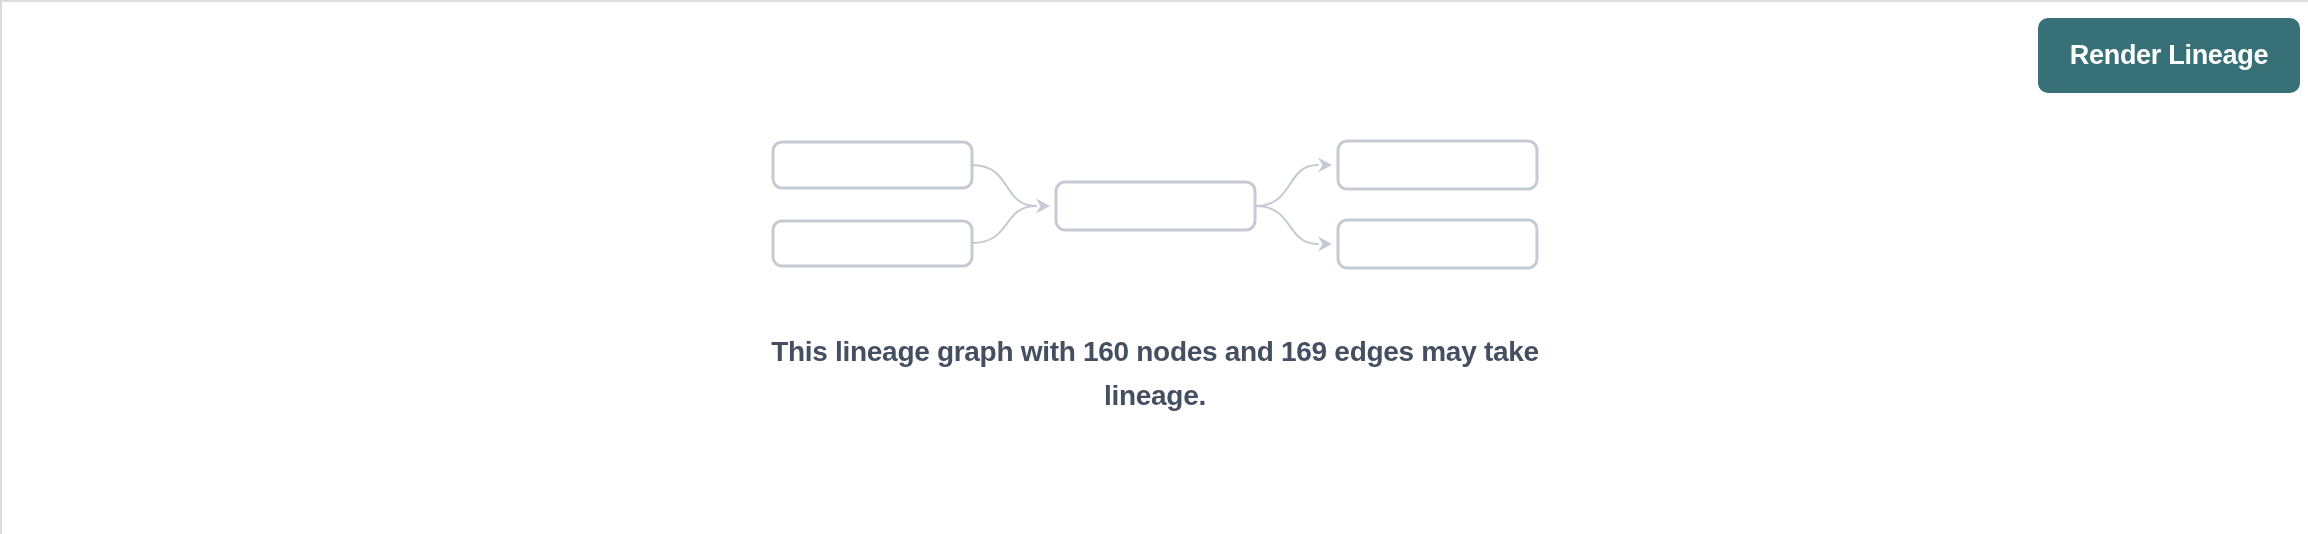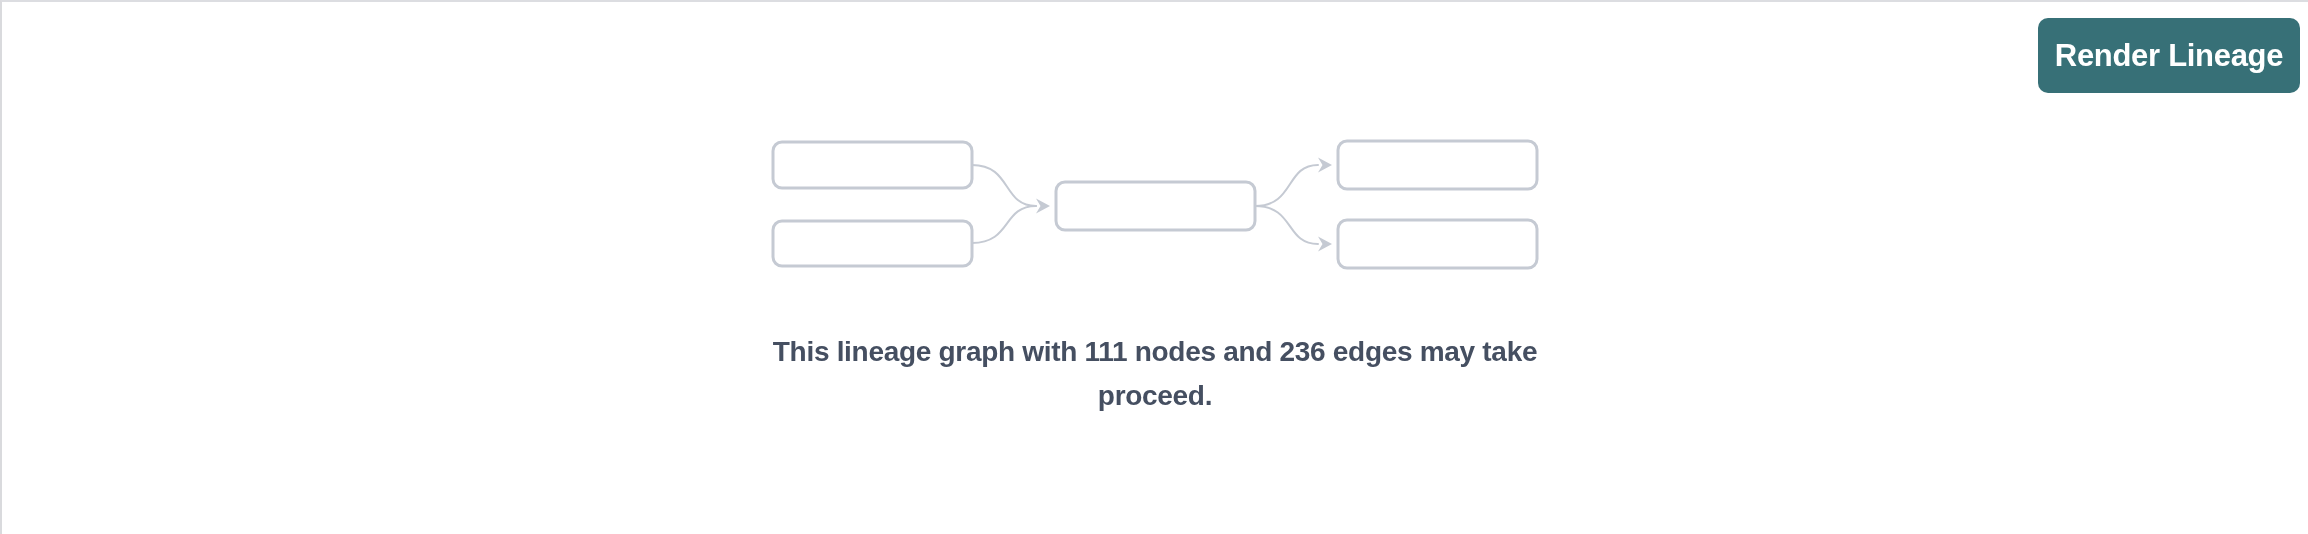--- a/index.html
+++ b/index.html
@@ -29,21 +29,21 @@
   }
   .render-btn {
     position: absolute;
     top: 16px; right: 8px;
     width: 262px; height: 75px;
     background: var(--button-bg);
     color: var(--button-text);
     border: none;
     border-radius: 10px;
     font-family: "Liberation Sans", "DejaVu Sans", sans-serif;
-    font-size: 31px;
+    font-size: 27px;
     font-weight: 700;
     letter-spacing: -0.3px;
     cursor: pointer;
     display: flex;
     align-items: center;
     justify-content: center;
   }
   .diagram-wrap {
     position: absolute;
     left: 758px; top: 130px;
@@ -87,17 +87,17 @@
       <path d="M276 66.5 L290 74 L276 81.5 L280.5 74 Z" fill="var(--node-stroke)"></path>
 
       <path d="M495 74 C535 74 525 33 558 33" stroke="var(--node-stroke)" stroke-width="2" stroke-linecap="round"></path>
       <path d="M558 25.5 L572 33 L558 40.5 L562.5 33 Z" fill="var(--node-stroke)"></path>
       <path d="M495 74 C535 74 525 112 558 112" stroke="var(--node-stroke)" stroke-width="2" stroke-linecap="round"></path>
       <path d="M558 104.5 L572 112 L558 119.5 L562.5 112 Z" fill="var(--node-stroke)"></path>
     </svg>
   </div>
 
   <div class="message">
-    <div>This lineage graph with 111 nodes and 236 edges may take</div>
-    <div>proceed.</div>
+    <div>This lineage graph with 160 nodes and 169 edges may take</div>
+    <div>lineage.</div>
   </div>
 
 </div>
 
 </body></html>

